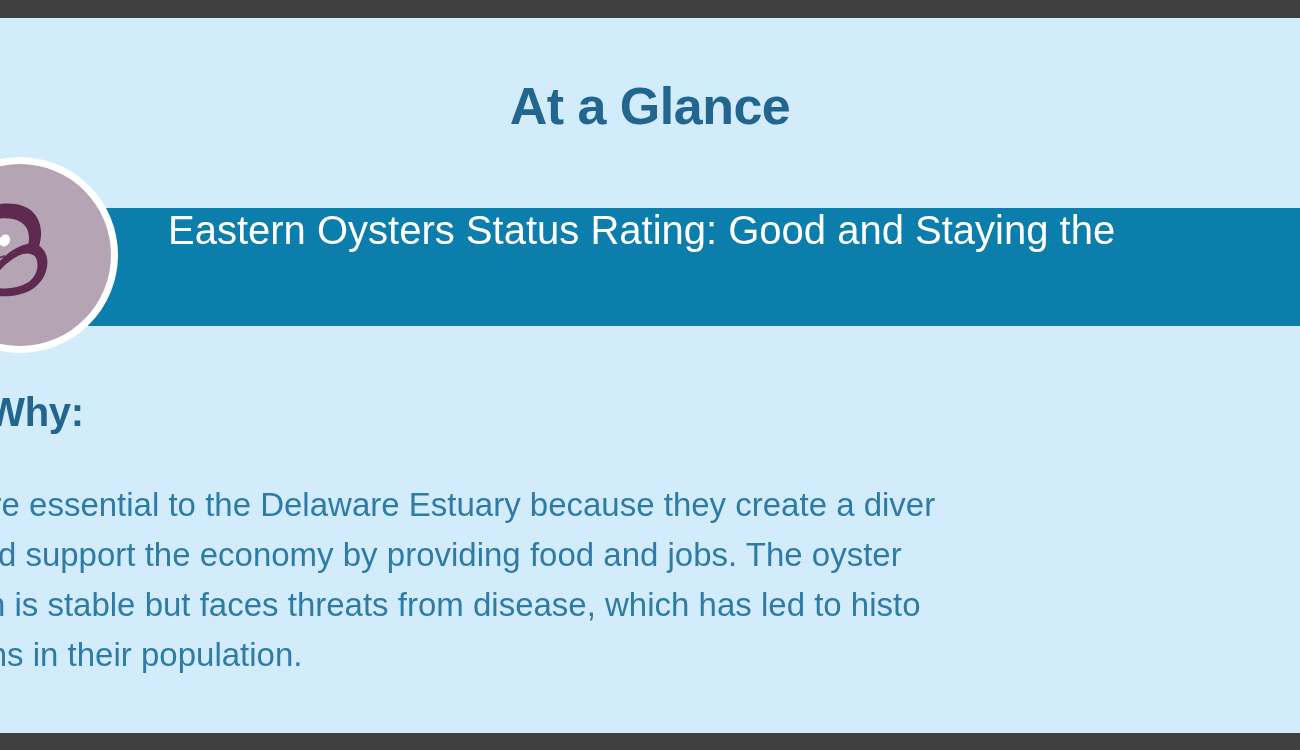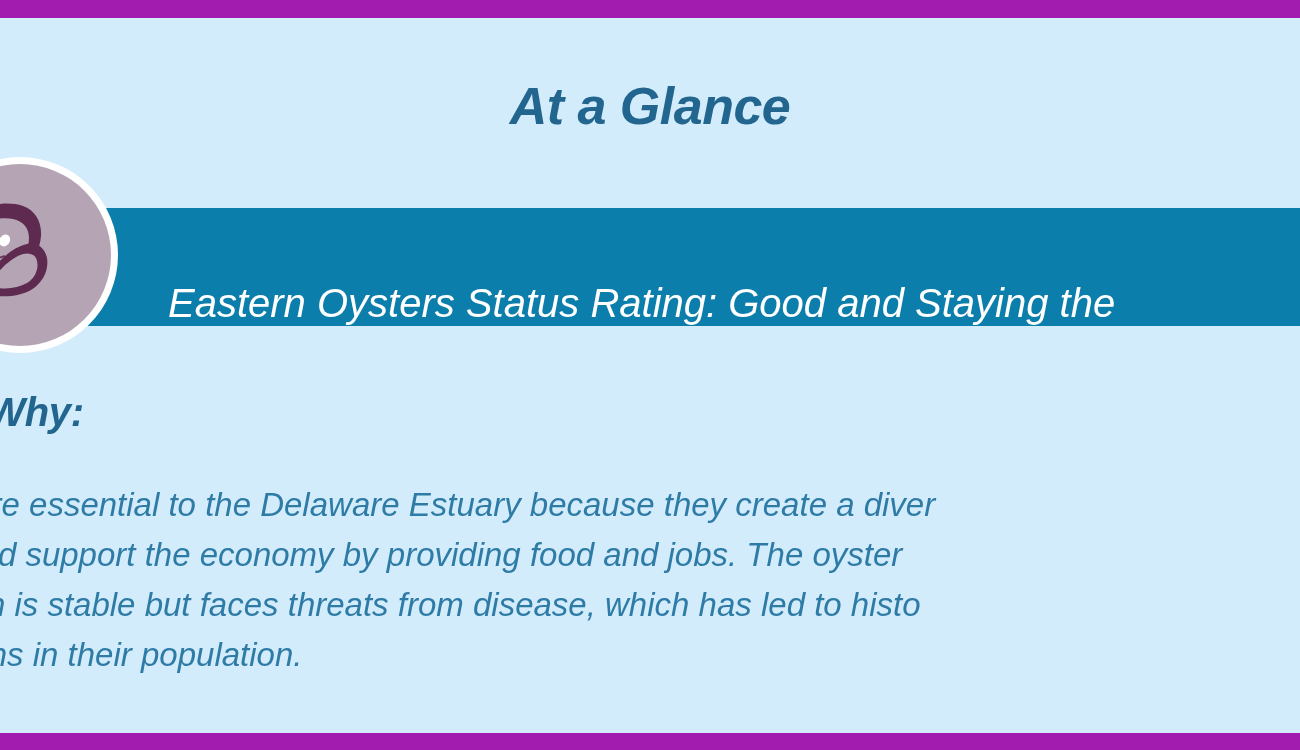--- a/index.html
+++ b/index.html
@@ -11,23 +11,22 @@
     height: 750px;
     background: #ffffff;
     font-family: "Liberation Sans", sans-serif;
     overflow: hidden;
   }
 
   #page {
     position: relative;
     width: 1300px;
     height: 750px;
-    background: #a21caf;
+    background: #404040;
     overflow: hidden;
-    font-style: italic;
   }
 
   
   .panel {
     position: absolute;
     left: 0;
     top: 18px;
     width: 1300px;
     height: 715px;
     background: #d2ecfc;
@@ -49,21 +48,21 @@
 
   
   .status-banner {
     position: absolute;
     left: 88px;
     top: 190px;
     width: 1212px;
     height: 118px;
     background: #0c7eab;
     display: flex;
-    align-items: flex-end;
+    align-items: flex-start;
   }
   .status-banner-text {
     margin-left: 80px;
     font-size: 40px;
     color: #ffffff;
     white-space: nowrap;
     letter-spacing: 0px;
   }
 
   

